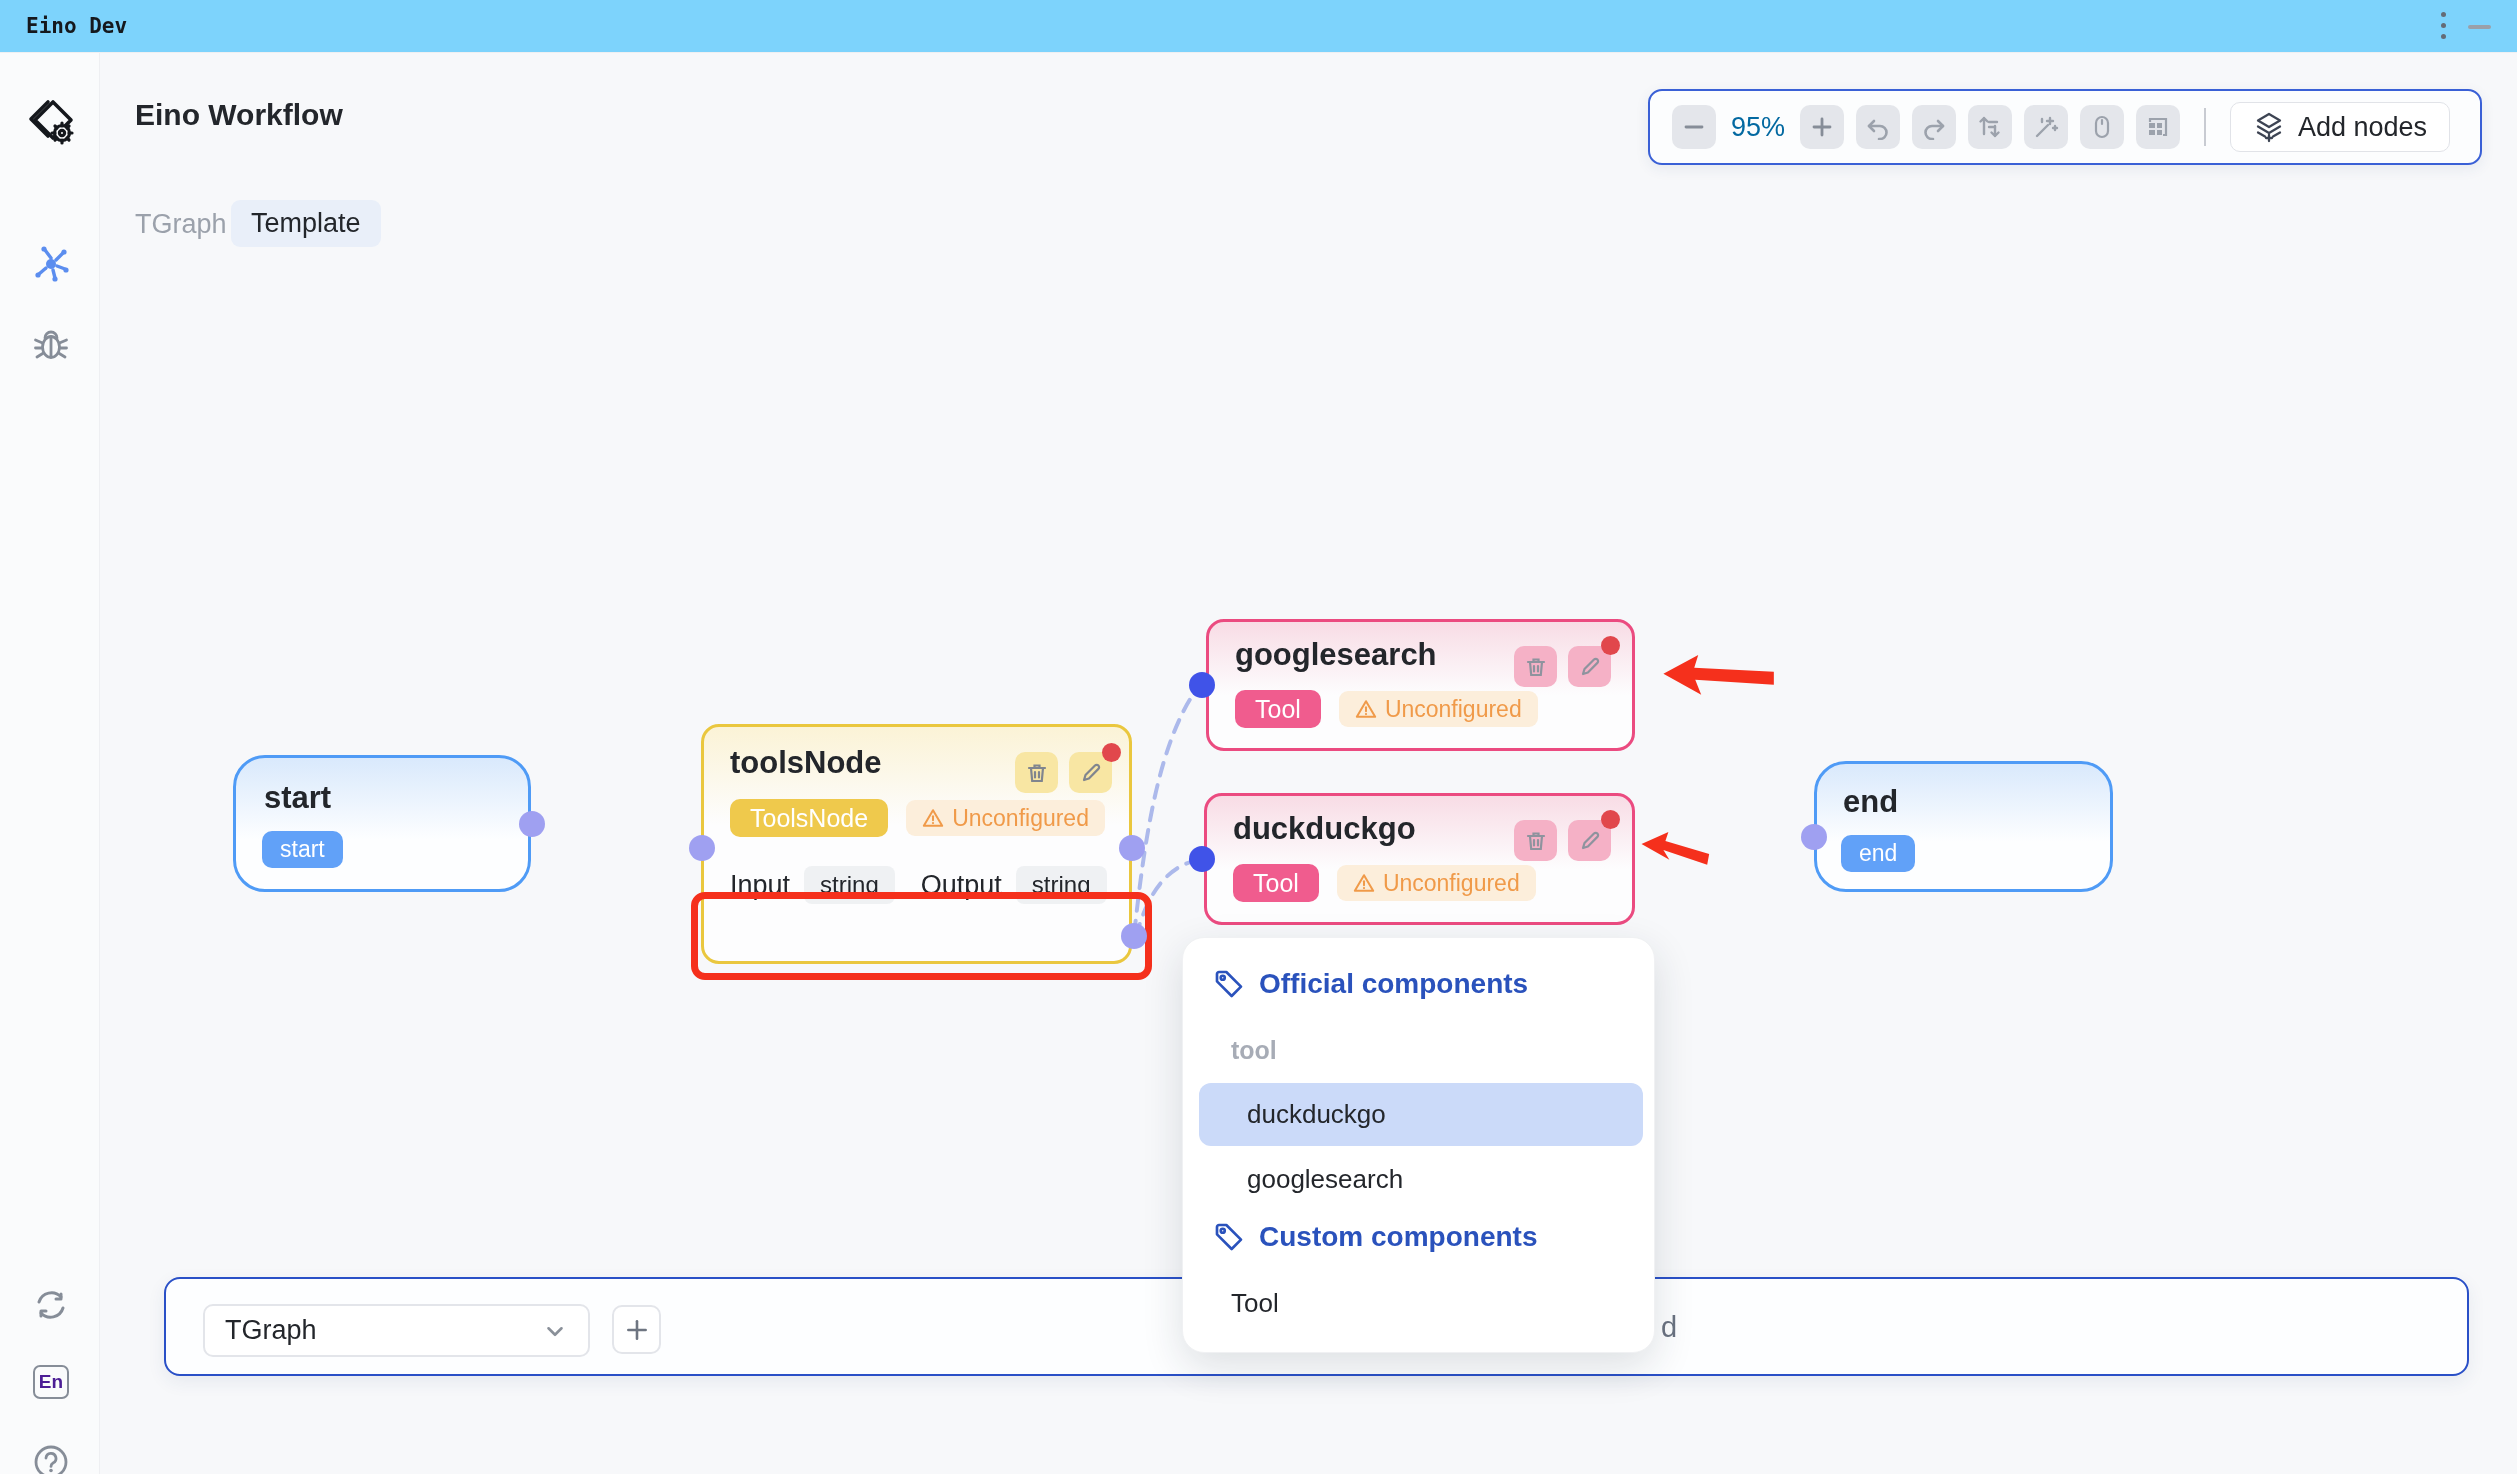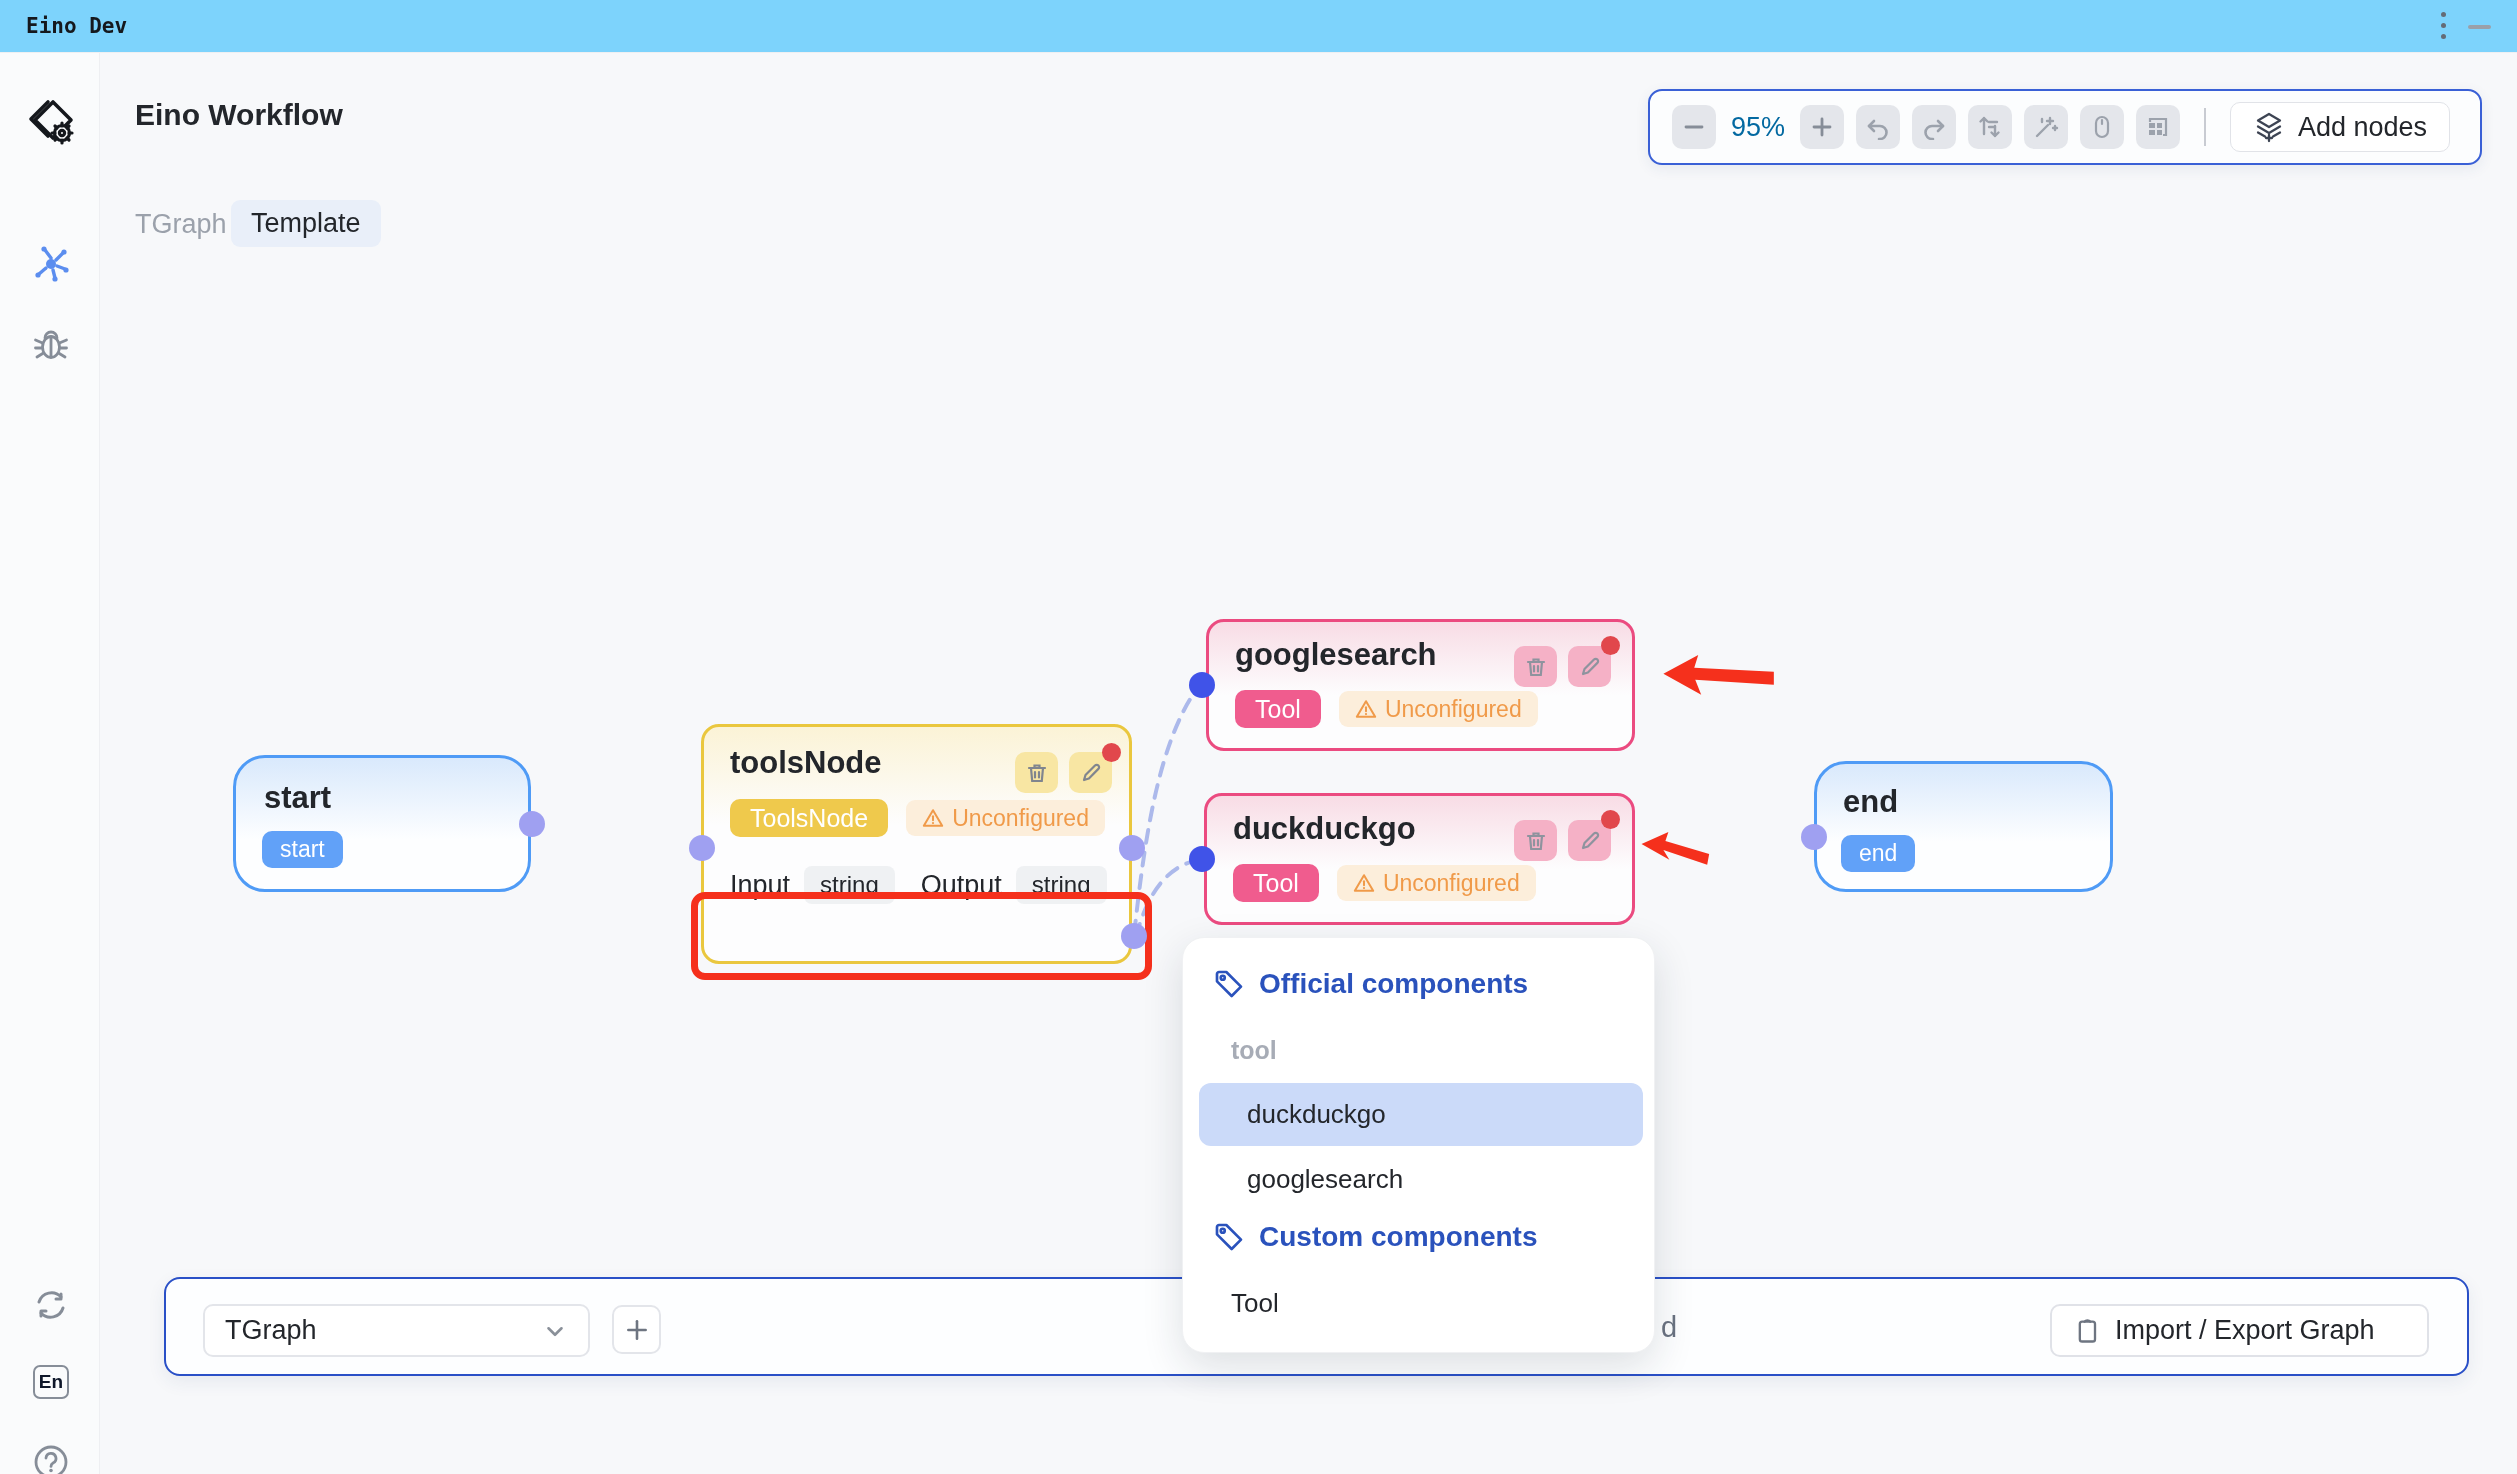--- a/index.html
+++ b/index.html
@@ -13,21 +13,21 @@
     font-family:"DejaVu Sans Mono", monospace; font-weight:bold; font-size:21px; color:#15181D; }
   .kebab { position:absolute; right:66px; top:12px; width:16px; height:30px; cursor:pointer; }
   .kebab i { position:absolute; left:6px; width:5px; height:5px; border-radius:50%; background:#646B76; display:block; }
   .minimize { position:absolute; right:26px; top:25px; width:23px; height:4px; border-radius:2px; background:#9AA0A9; cursor:pointer; }
 
   
   .sidebar { position:absolute; left:0; top:53px; width:100px; height:1422px;
     background:#FAFBFC; border-right:1px solid #EEEFF2; z-index:60; }
   .side-icon { position:absolute; left:31px; width:40px; height:40px; display:flex; align-items:center; justify-content:center; }
   .lang-badge { border:2.5px solid #868D98; border-radius:7px; width:36px; height:34px;
-    display:flex; align-items:center; justify-content:center; font-size:19px; font-weight:bold; color:#0f172a; }
+    display:flex; align-items:center; justify-content:center; font-size:19px; font-weight:bold; color:#4c1d95; }
 
   
   .page-title { position:absolute; left:135px; top:98px; font-size:30px; font-weight:bold; color:#23262B; z-index:5; }
   .tab-plain { position:absolute; left:135px; top:209px; font-size:27px; color:#9BA1AB; z-index:5; cursor:pointer; }
   .tab-pill { position:absolute; left:231px; top:200px; padding:8px 20px; font-size:27px; color:#23262B;
     background:#E9EFF9; border-radius:9px; z-index:5; cursor:pointer; }
 
   
   .top-toolbar { position:absolute; left:1648px; top:89px; width:834px; height:76px;
     background:#FCFDFE; border:2.5px solid #3A60D6; border-radius:14px;
@@ -417,21 +417,14 @@
       <path d="M6 9.5 L12 15.5 L18 9.5"></path>
     </svg>
   </div>
   <div class="plus-btn">
     <svg width="26" height="26" viewBox="0 0 24 24" stroke="#6E7581" stroke-width="2.4" stroke-linecap="round">
       <line x1="4" y1="12" x2="20" y2="12"></line>
         <line x1="12" y1="4" x2="12" y2="20"></line>
     </svg>
   </div>
   <span class="partial-text">d</span>
-  <div class="bb-btn" style="left:1884px; width:379px;">
-    <svg width="28" height="28" viewBox="0 0 24 24" fill="none" stroke="#6E7581" stroke-width="2" stroke-linecap="round" stroke-linejoin="round">
-      <rect x="5" y="4" width="13" height="17" rx="2"></rect>
-      <path d="M9 4 a3 2.4 0 0 1 5 0"></path>
-    </svg>
-    <span>Import / Export Graph</span>
-  </div>
 </div>
 
 
 </body></html>

